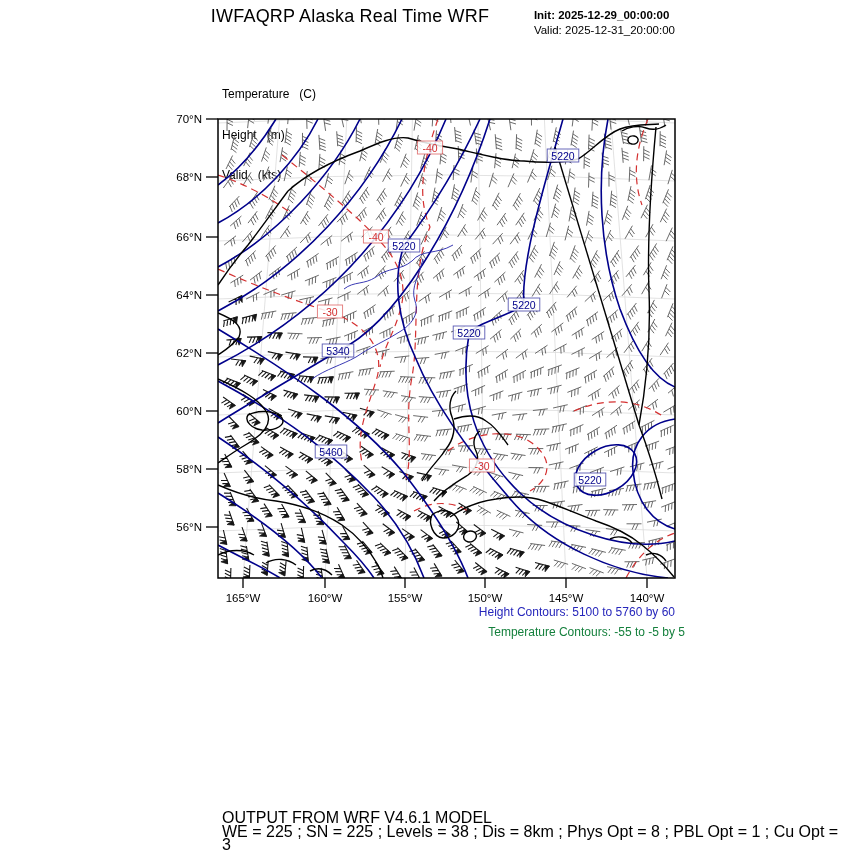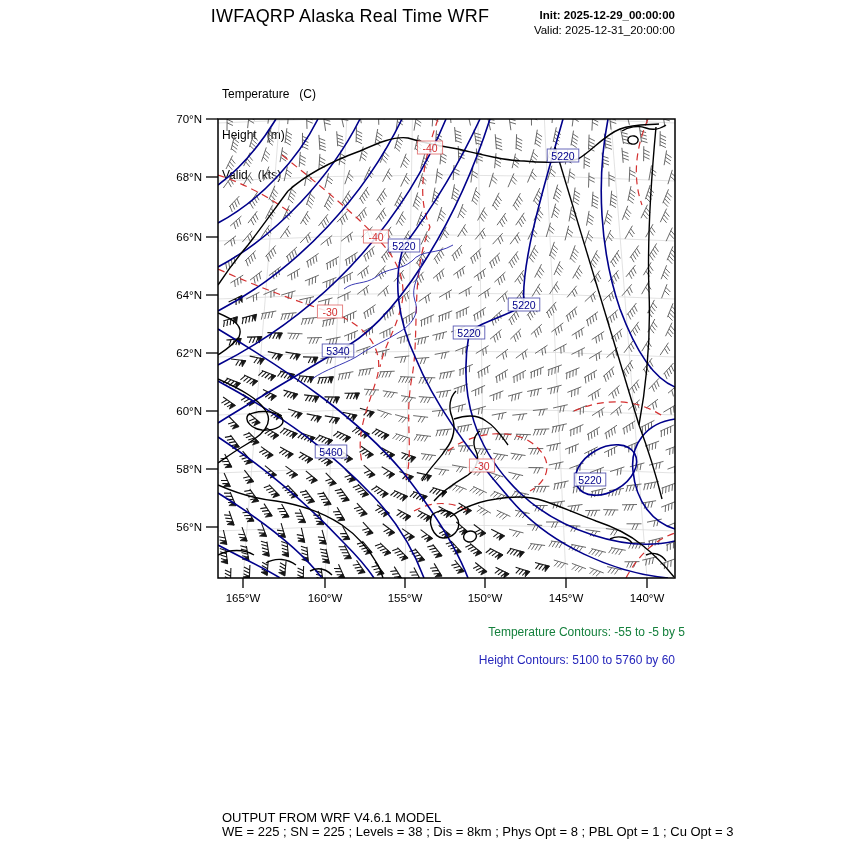--- a/index.html
+++ b/index.html
@@ -1,26 +1,26 @@
 <!DOCTYPE html>
 <html><head>
 <meta charset="utf-8">
 <style>
   html,body{margin:0;padding:0;background:#fff;}
   #page{position:relative;width:850px;height:850px;background:#ffffff;overflow:hidden;
         font-family:"Liberation Sans", sans-serif;color:#000;}
   .title{position:absolute;left:130px;top:6px;width:440px;text-align:center;
          font-size:18px;font-weight:normal;letter-spacing:.2px;}
-  .initblock{position:absolute;right:175px;top:8px;text-align:right;font-size:11.5px;line-height:15px;}
+  .initblock{position:absolute;right:175px;top:8px;font-size:11.5px;line-height:15px;}
   .initline{font-weight:bold;}
   .legend{position:absolute;left:222px;top:61px;font-size:12px;line-height:13.5px;white-space:pre;}
   .cap{position:absolute;font-size:12px;text-align:right;}
-  .cap-h{right:175px;top:605px;margin-top:48px;}
+  .cap-h{right:175px;top:605px;}
   .cap-t{right:165px;top:625px;}
-  .footer{position:absolute;left:222px;top:811px;font-size:13px;line-height:13.5px;}
+  .footer{position:absolute;left:222px;top:811px;font-size:16px;line-height:13.5px;}
   svg text{font-family:"Liberation Sans", sans-serif;}
 </style>
 </head>
 <body>
 
 <div id="page">
   <div class="title">IWFAQRP Alaska Real Time WRF</div>
   <div class="initblock">
     <div class="initline">Init: 2025-12-29_00:00:00</div>
     <div>Valid: 2025-12-31_20:00:00</div>

